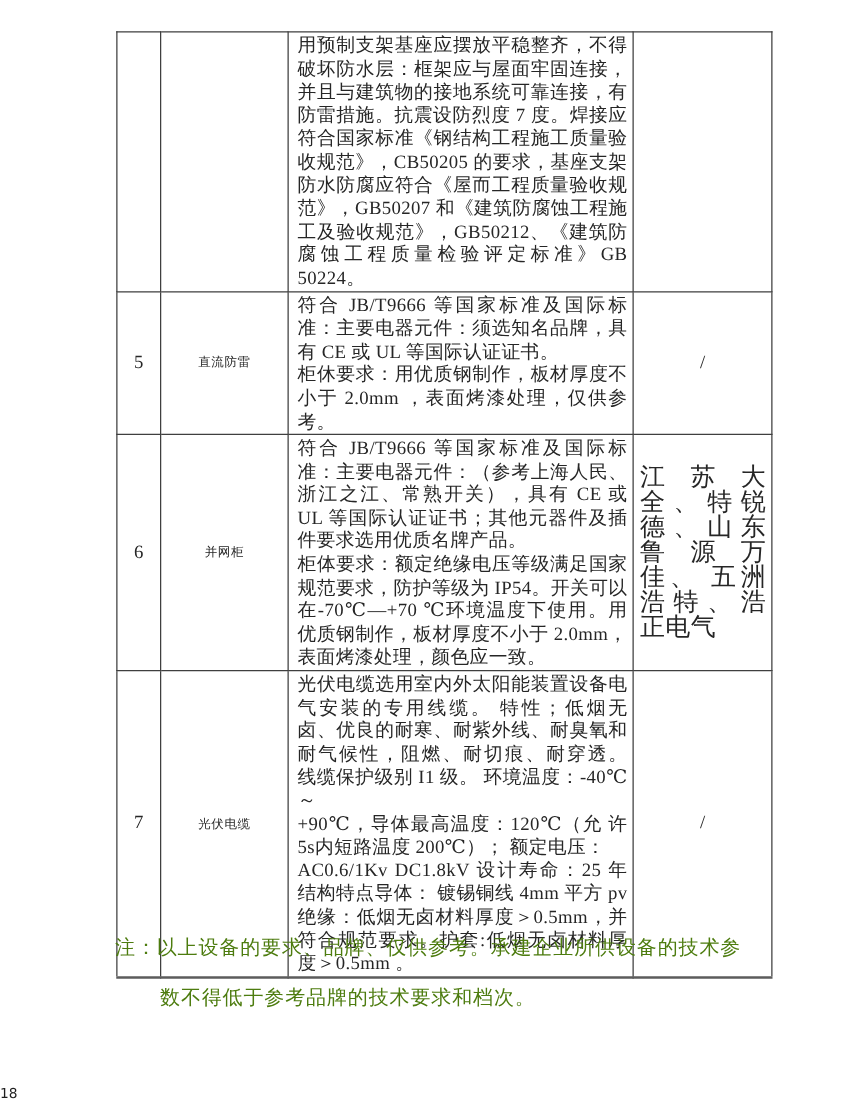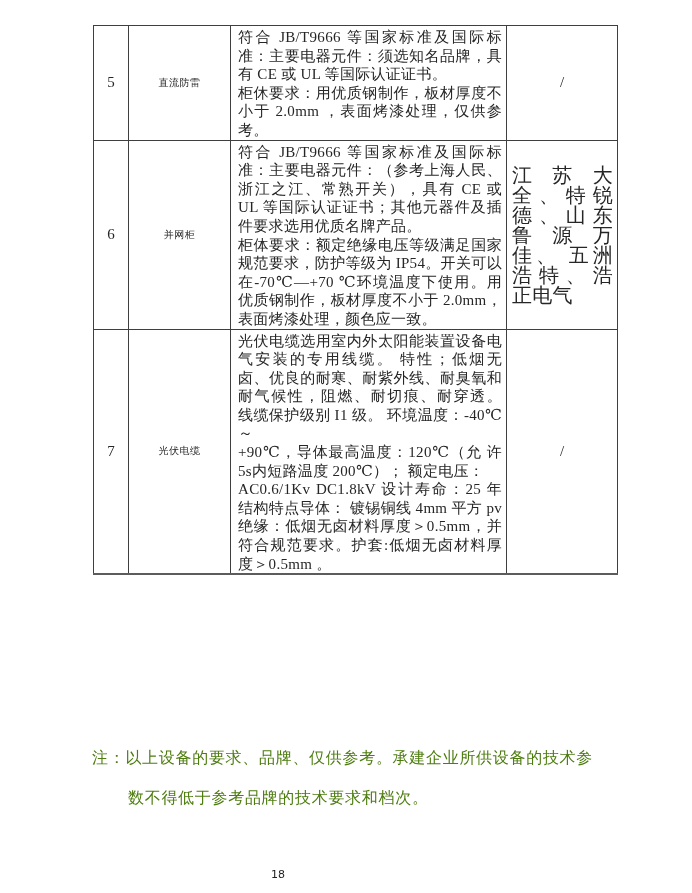--- a/index.html
+++ b/index.html
@@ -72,39 +72,45 @@
     font-size: 16px;
     letter-spacing: 0.7px;
     color: #4d7c0f;
   }
   .note .note-line2 { margin-top: 19px; margin-left: 36px; }
   .page-number {
     position: absolute;
     left: 0;
     top: 868px;
     width: 556px;
-    text-align: center;
+    text-align: left;
     font-size: 11px;
     font-family: "DejaVu Sans", "Liberation Sans", sans-serif;
     color: #1f1f1f;
   }
 </style>
 </head>
 <body>
 
 <div class="page">
 
   <table class="spec-table">
     <colgroup>
       <col style="width:35px">
       <col style="width:102px">
       <col style="width:276px">
       <col style="width:111px">
     </colgroup>
     <tbody>
+      <tr class="r0">
+        <td class="c-num"></td>
+        <td class="c-name"></td>
+        <td class="c-content">用预制支架基座应摆放平稳整齐，不得破坏防水层：框架应与屋面牢固连接，并且与建筑物的接地系统可靠连接，有防雷措施。抗震设防烈度 7 度。焊接应符合国家标准《钢结构工程施工质量验收规范》，CB50205 的要求，基座支架防水防腐应符合《屋而工程质量验收规范》，GB50207 和《建筑防腐蚀工程施工及验收规范》，GB50212、《建筑防腐蚀工程质量检验评定标准》GB 50224。</td>
+        <td class="c-brand"></td>
+      </tr>
       <tr class="r1">
         <td class="c-num">5</td>
         <td class="c-name">直流防雷</td>
         <td class="c-content">符合 JB/T9666 等国家标准及国际标准：主要电器元件：须选知名品牌，具有 CE 或 UL 等国际认证证书。
 柜休要求：用优质钢制作，板材厚度不小于 2.0mm ，表面烤漆处理，仅供参考。</td>
         <td class="c-brand">/</td>
       </tr>
       <tr class="r2">
         <td class="c-num">6</td>
         <td class="c-name">并网柜</td>

